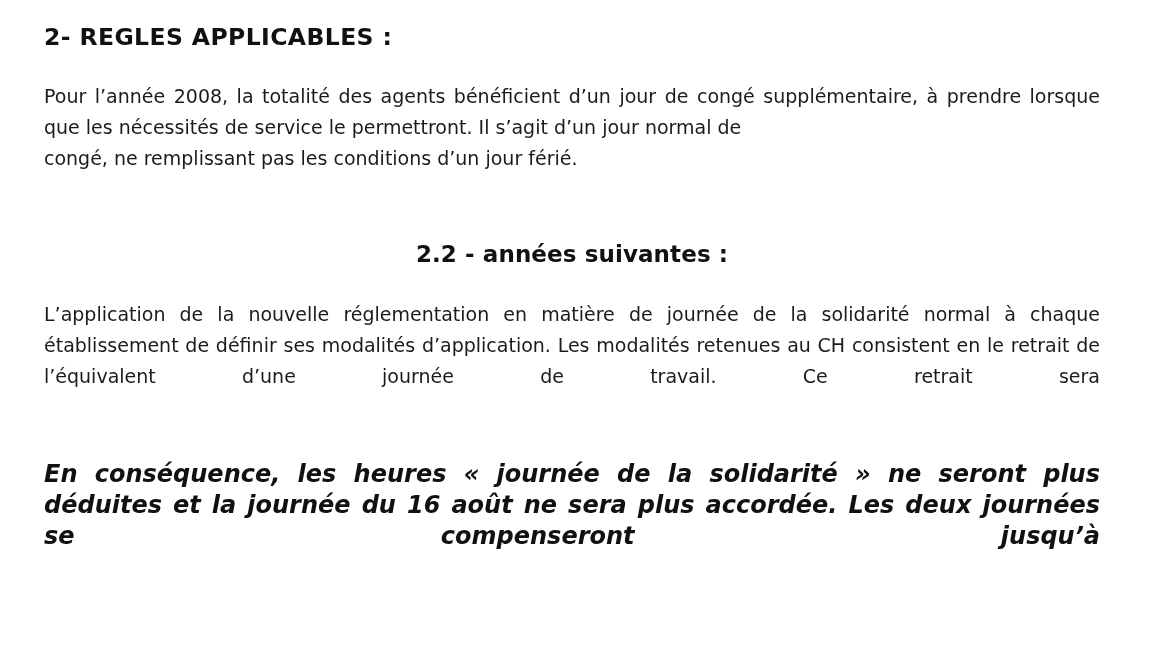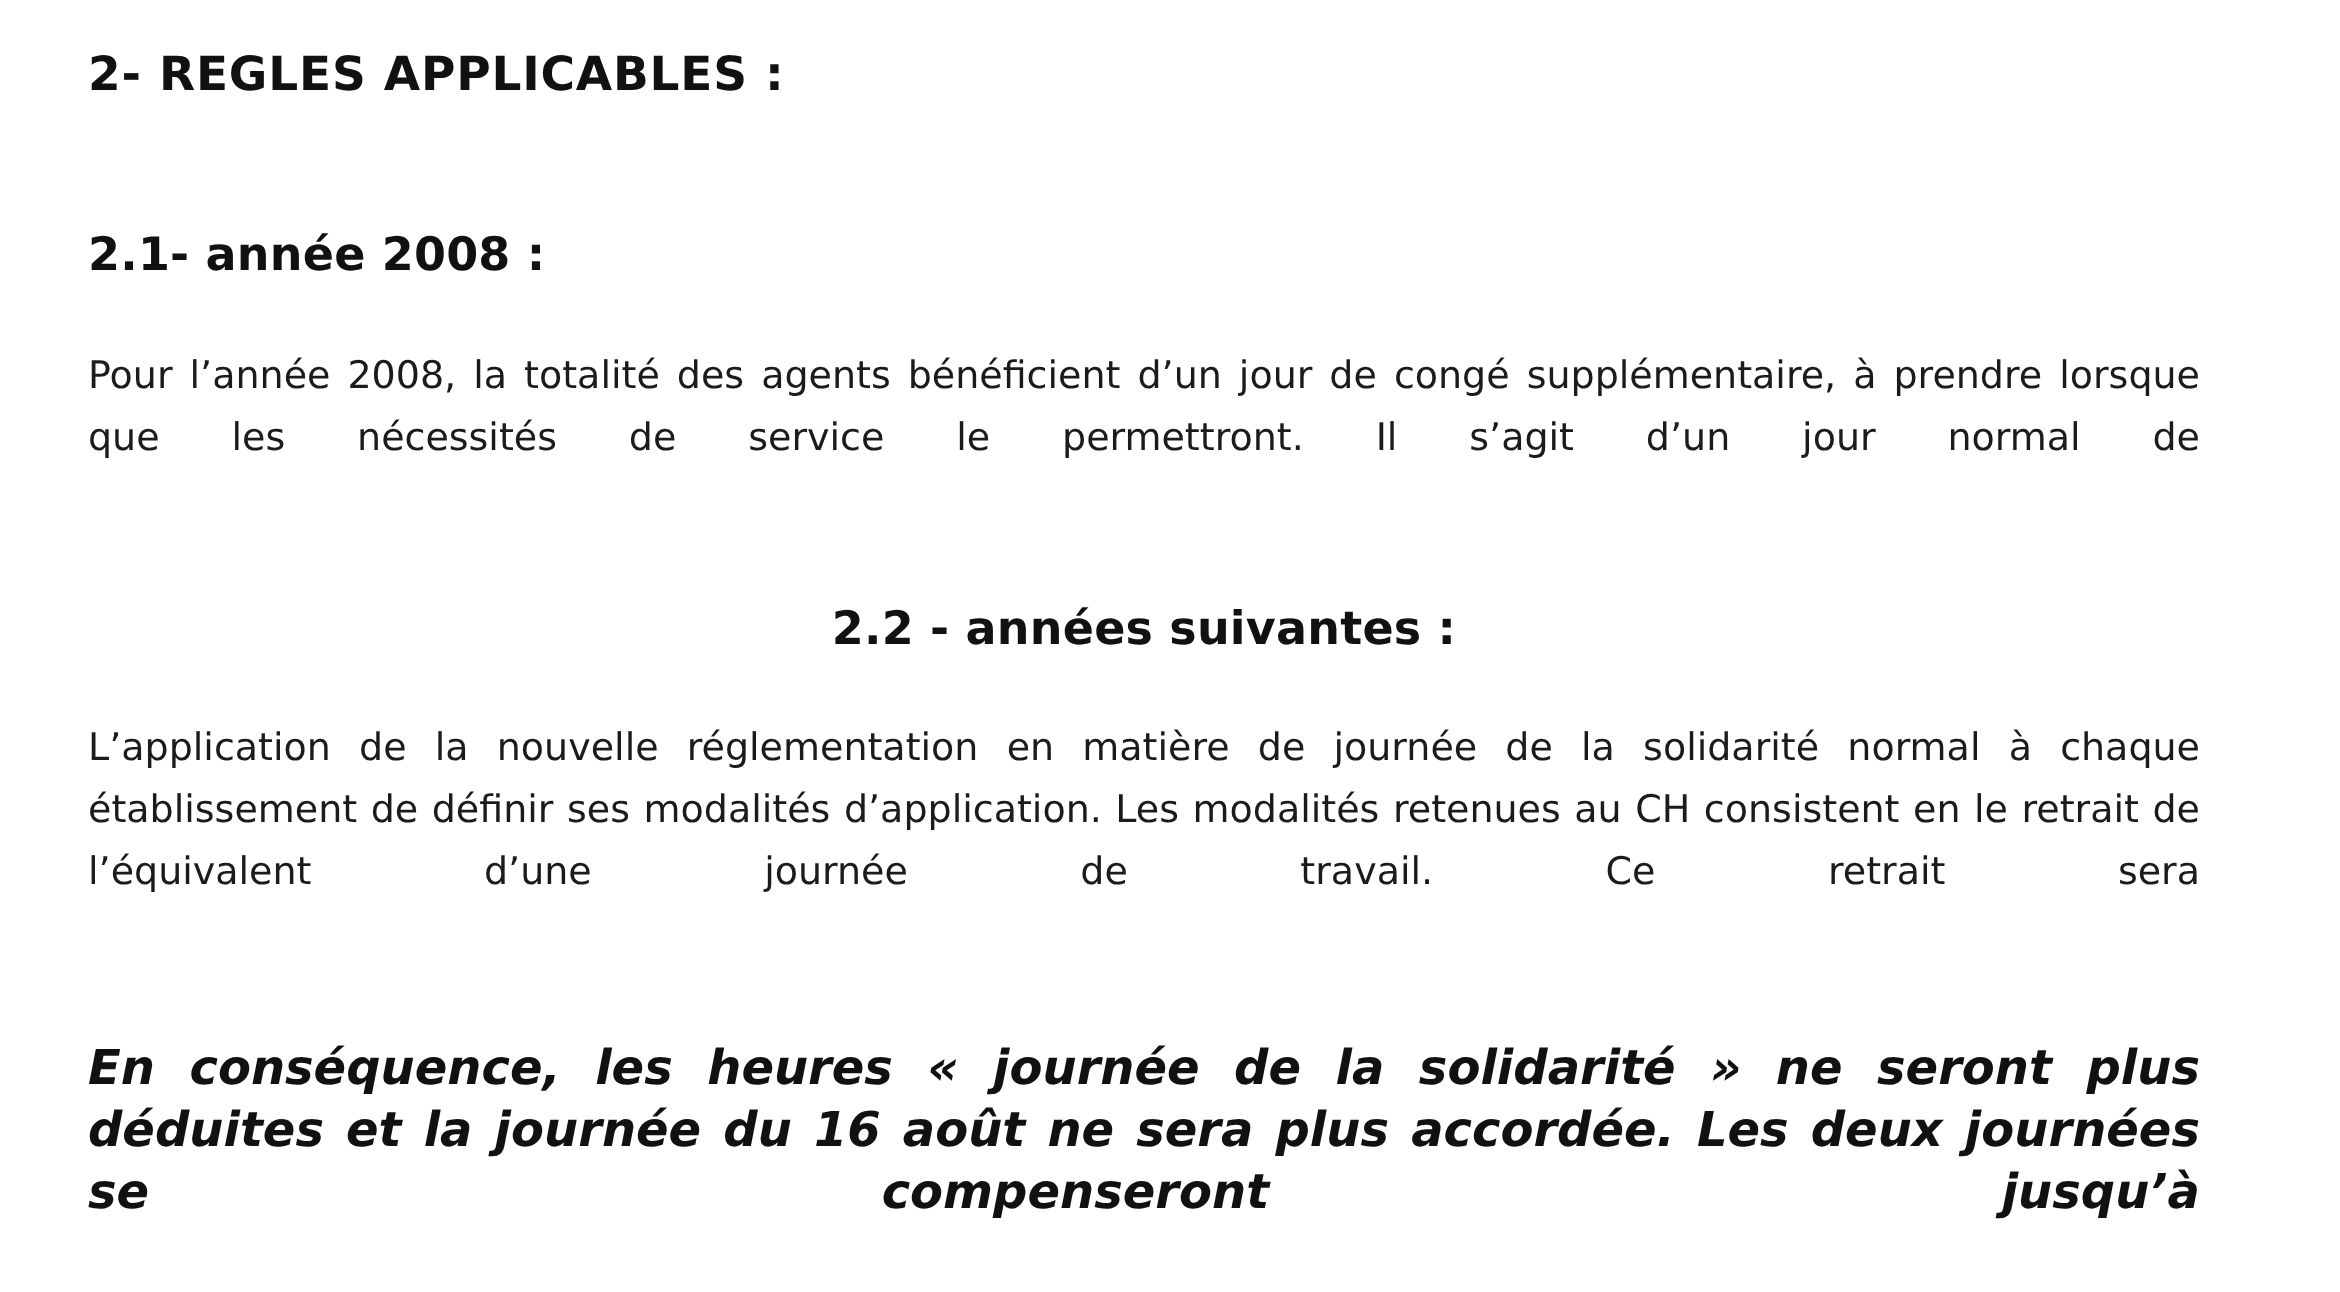--- a/index.html
+++ b/index.html
@@ -89,23 +89,22 @@
   }
 </style>
 </head>
 <body>
 
 <div class="page">
   <div class="content">
 
     <div class="heading h-main" id="heading-main">2- REGLES APPLICABLES :</div>
 
-    <div class="heading h-sub" id="heading-2-1">2.1- année 2008 :</div>
 
-    <p class="para" id="para-2008"><span>Pour l’année 2008, la totalité des agents bénéficient d’un jour de congé supplémentaire, à prendre lorsque que les nécessités de service le permettront. Il s’agit d’un jour normal de</span></p>
+    <p class="para" id="para-2008"><span>Pour l’année 2008, la totalité des agents bénéficient d’un jour de congé supplémentaire, à prendre lorsque que les nécessités de service le permettront. Il s’agit d’un jour normal de</span><span class="last-line">congé, ne remplissant pas les conditions d’un jour férié.</span></p>
 
     <div class="heading h-sub" id="heading-2-2">2.2 - années suivantes :</div>
 
     <p class="para" id="para-modal"><span>L’application de la nouvelle réglementation en matière de journée de la solidarité normal à chaque établissement de définir ses modalités d’application. Les modalités retenues au CH consistent en le retrait de l’équivalent d’une journée de travail. Ce retrait sera</span></p>
 
     <p class="para-emph" id="para-conclusion"><span>En conséquence, les heures « journée de la solidarité » ne seront plus déduites et la journée du 16 août ne sera plus accordée. Les deux journées se compenseront jusqu’à</span></p>
 
   </div>
 </div>
 

